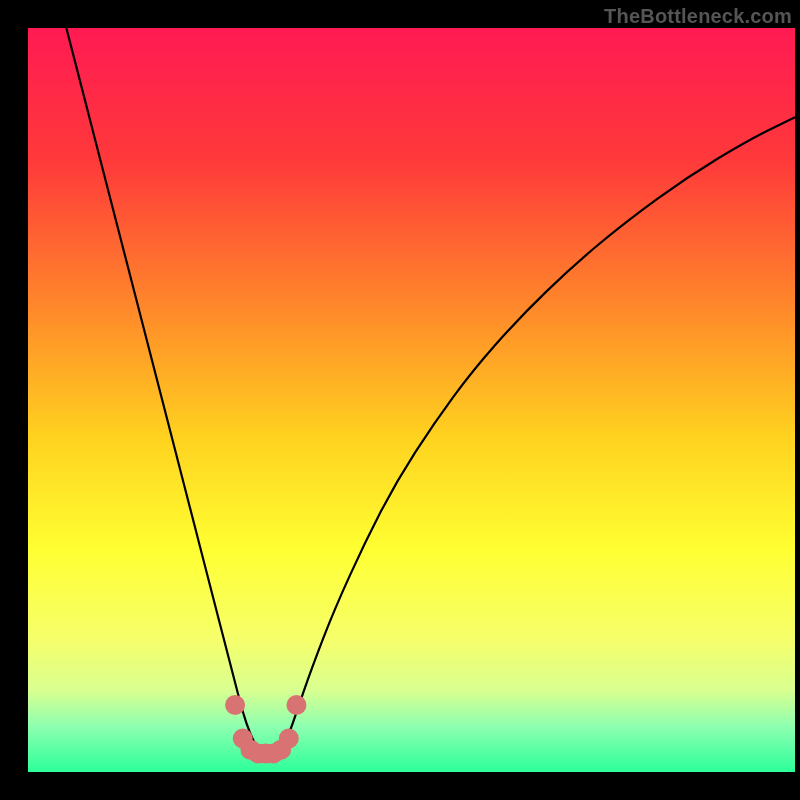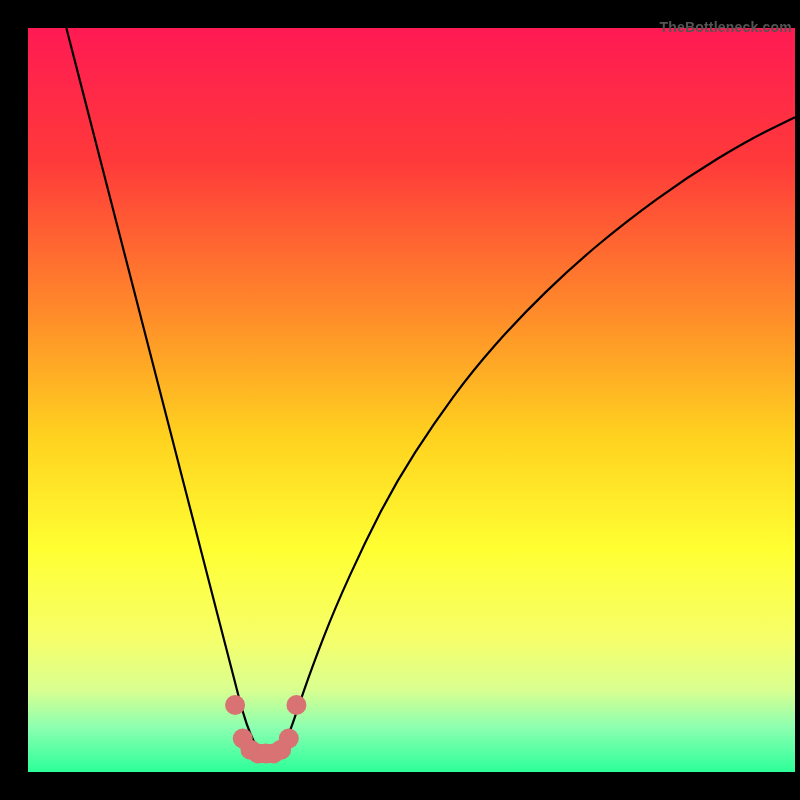--- a/index.html
+++ b/index.html
@@ -12,24 +12,24 @@
     font-family: Arial, Helvetica, sans-serif;
   }
   .frame {
     position: relative;
     width: 800px;
     height: 800px;
     background: #000;
   }
   .attribution {
     position: absolute;
-    top: 19px;
+    top: 5px;
     right: 8px;
     color: #555;
-    font-size: 14px;
+    font-size: 20px;
     font-weight: 600;
     letter-spacing: 0.2px;
     z-index: 5;
   }
   svg.plot {
     position: absolute;
     left: 0;
     top: 0;
     width: 800px;
     height: 800px;

